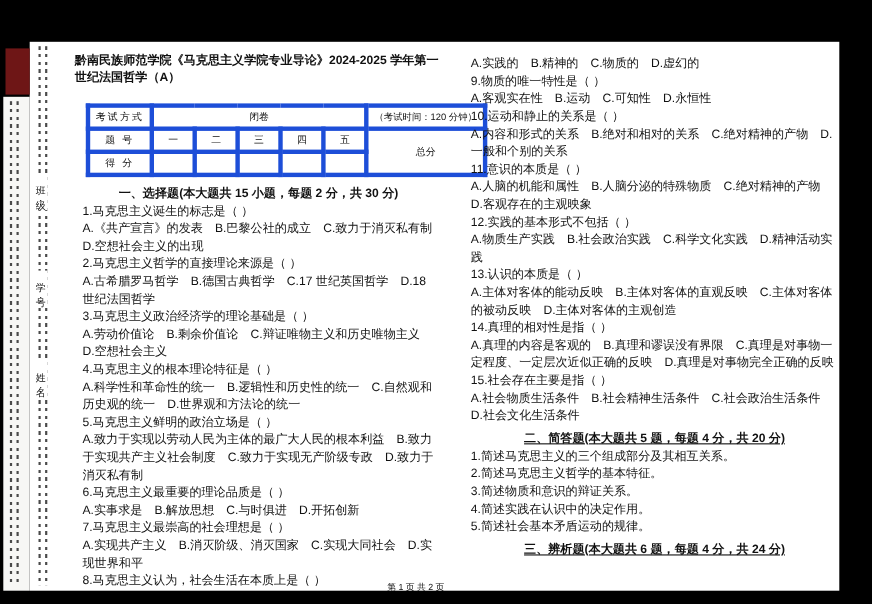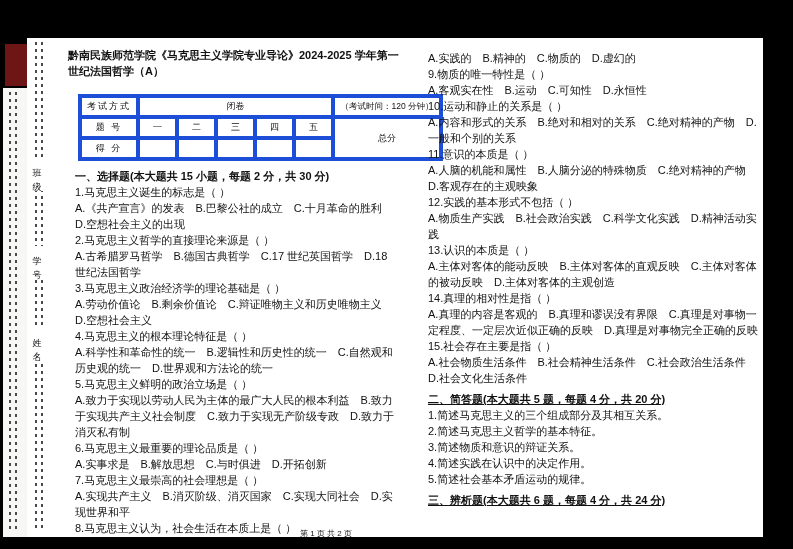--- a/index.html
+++ b/index.html
@@ -15,23 +15,23 @@
          font-size:11px;line-height:16px;}
   table.info{position:absolute;left:78px;top:94px;border-collapse:collapse;font-size:9px;}
   table.info td{border:4px solid #1d4ed8;height:17px;padding:0 2px;text-align:center;vertical-align:middle;}
   td.lbl{width:50px;letter-spacing:2px;}
   td.qc{width:31px;}
   td.time{width:100px;font-size:8.5px;white-space:nowrap;border:1px solid #000;}
   .col{position:absolute;font-size:11px;line-height:16px;}
   .col-left{left:75px;top:168px;width:320px;}
   .col-right{left:428px;top:50px;width:334px;}
   .line{margin:0;}
-  .h{font-weight:bold;}
+  .h{font-weight:bold;text-align:center;}
   .gap{margin-top:5px;text-decoration:underline;}
-  .footer{position:absolute;left:300px;top:528px;width:200px;text-align:left;font-size:8px;}
+  .footer{position:absolute;left:278px;top:528px;width:200px;text-align:center;font-size:8px;}
 </style>
 </head>
 <body>
 
 <div class="stage">
   <div class="paper"></div>
   <div class="side-strip"></div>
   <div class="red-block"></div>
 
   <div class="dots" style="left:9px;top:92px;height:438px;"></div>
@@ -71,21 +71,21 @@
       <td class="qc"></td>
       <td class="qc"></td>
       <td class="qc"></td>
     </tr>
   </tbody>
     </table>
 
   <div class="col col-left">
     <div class="line h">一、选择题(本大题共 15 小题，每题 2 分，共 30 分)</div>
     <div class="line">1.马克思主义诞生的标志是（ ）</div>
-    <div class="line">A.《共产宣言》的发表　B.巴黎公社的成立　C.十月革命的胜利　D.空想社会主义的出现</div>
+    <div class="line">A.《共产宣言》的发表　B.巴黎公社的成立　C.致力于消灭私有制　D.空想社会主义的出现</div>
     <div class="line">2.马克思主义哲学的直接理论来源是（ ）</div>
     <div class="line">A.古希腊罗马哲学　B.德国古典哲学　C.17 世纪英国哲学　D.18 世纪法国哲学</div>
     <div class="line">3.马克思主义政治经济学的理论基础是（ ）</div>
     <div class="line">A.劳动价值论　B.剩余价值论　C.辩证唯物主义和历史唯物主义　D.空想社会主义</div>
     <div class="line">4.马克思主义的根本理论特征是（ ）</div>
     <div class="line">A.科学性和革命性的统一　B.逻辑性和历史性的统一　C.自然观和历史观的统一　D.世界观和方法论的统一</div>
     <div class="line">5.马克思主义鲜明的政治立场是（ ）</div>
     <div class="line">A.致力于实现以劳动人民为主体的最广大人民的根本利益　B.致力于实现共产主义社会制度　C.致力于实现无产阶级专政　D.致力于消灭私有制</div>
     <div class="line">6.马克思主义最重要的理论品质是（ ）</div>
     <div class="line">A.实事求是　B.解放思想　C.与时俱进　D.开拓创新</div>

